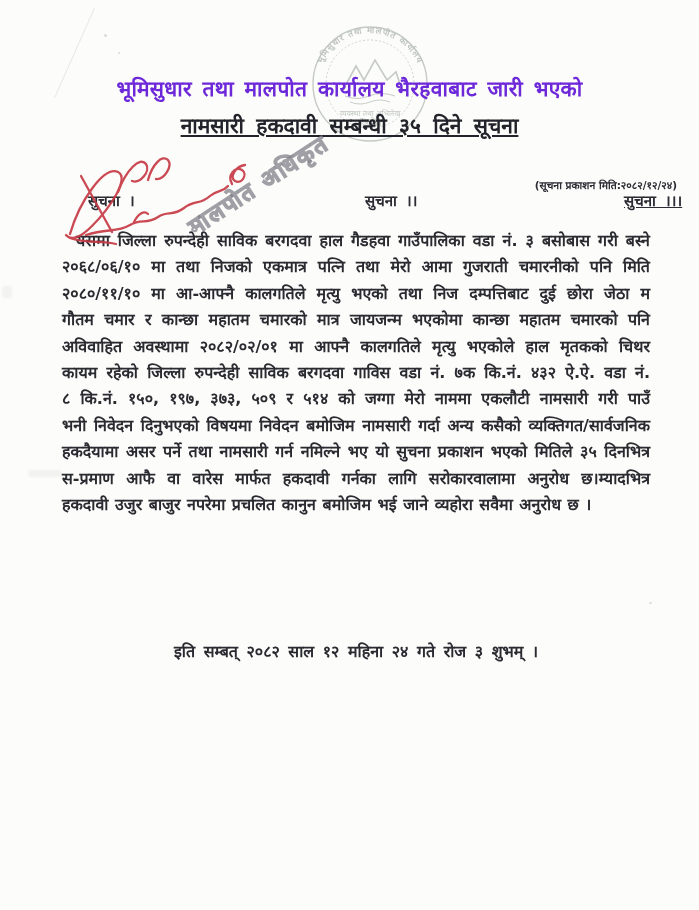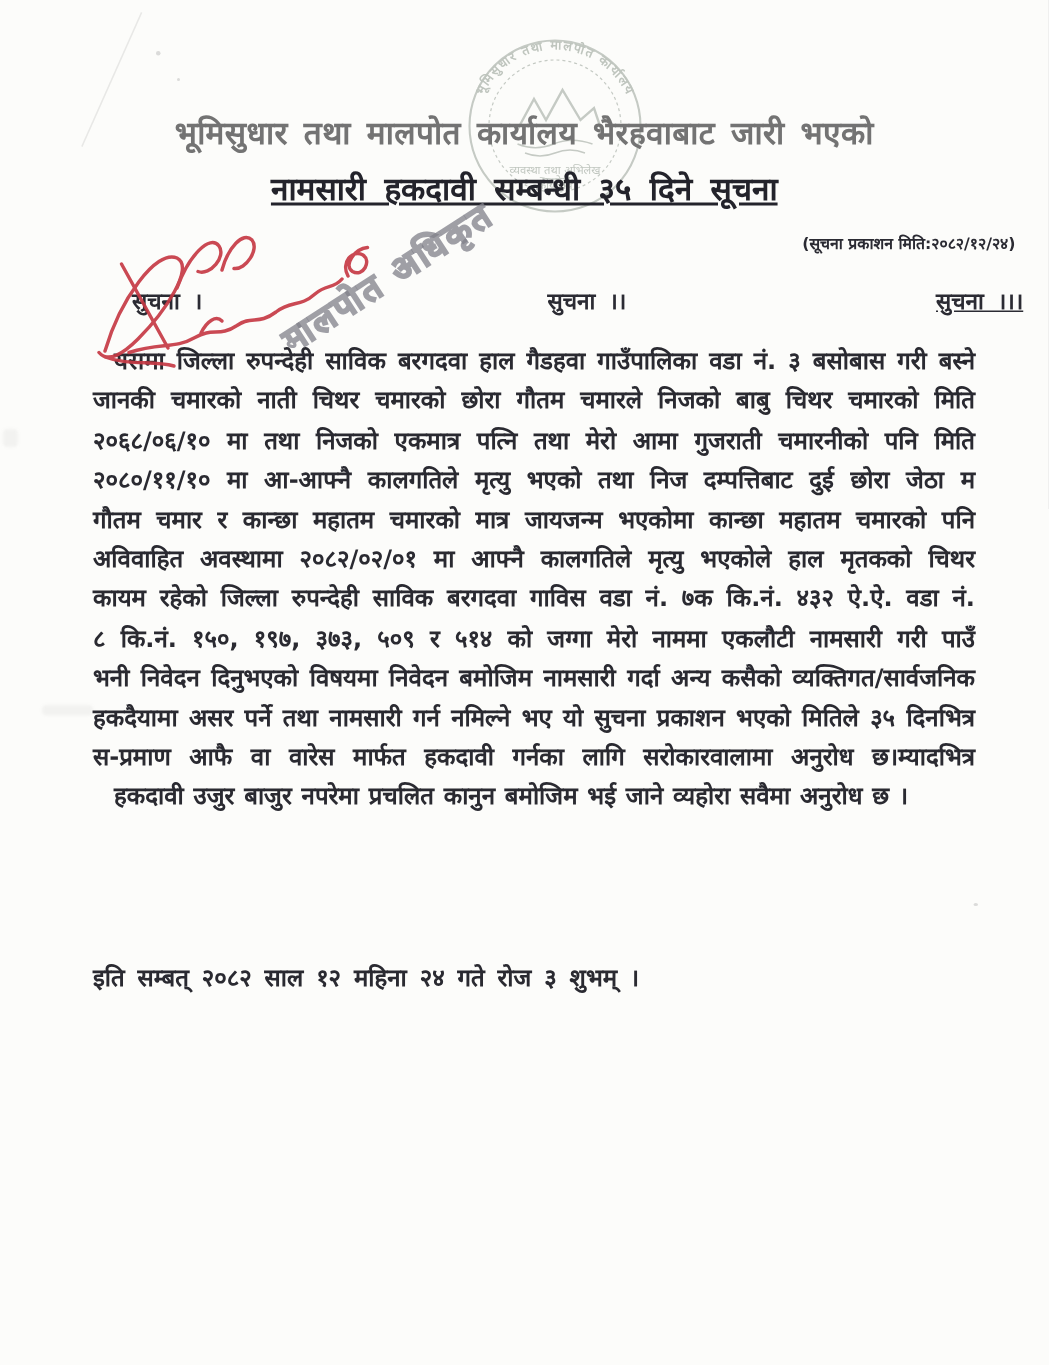--- a/index.html
+++ b/index.html
@@ -10,46 +10,46 @@
   }
   
   .crease{position:absolute;left:74px;top:4px;width:1px;height:98px;
     background:rgba(60,60,60,0.10);transform:rotate(24deg);}
   .speck{position:absolute;border-radius:50%;background:rgba(70,70,70,0.18);}
   .smudge{position:absolute;background:rgba(120,120,120,0.07);filter:blur(1px);border-radius:3px;}
   
   .seal{position:absolute;left:303px;top:20px;width:134px;height:138px;opacity:.5;z-index:1;}
   
   .header{position:absolute;left:0;top:74px;width:100%;text-align:center;z-index:2;}
-  .header .t1{font-size:21px;font-weight:700;letter-spacing:.3px;word-spacing:3px;color:#737373;}
+  .header .t1{font-size:21px;font-weight:700;letter-spacing:.3px;word-spacing:3px;color:#6d28d9;}
   .header .t2{font-size:21px;font-weight:700;margin-top:9px;word-spacing:5px;color:#23232b;text-decoration:underline;}
-  .pubdate{position:absolute;right:22px;top:155px;font-size:10.5px;font-weight:700;color:#2b2b33;z-index:2;}
+  .pubdate{position:absolute;right:22px;top:178px;font-size:10.5px;font-weight:700;color:#2b2b33;z-index:2;}
   .notice-label{position:absolute;top:190px;font-size:15px;font-weight:600;color:#2b2b33;z-index:2;word-spacing:4px;}
   .nl-1{left:88px;} .nl-2{left:365px;} .nl-3{left:624px;text-decoration:underline;}
   
   .officer-stamp{
     position:absolute;left:158px;top:168px;width:200px;text-align:center;z-index:3;
     font-size:23px;font-weight:700;letter-spacing:2px;
     color:rgba(240,240,242,0.15);
     -webkit-text-stroke:1.2px rgba(128,128,138,0.75);
     transform:rotate(-33deg);
   }
   
   .signature{position:absolute;left:50px;top:138px;width:215px;height:112px;z-index:4;}
   
   .body-text{position:absolute;left:62px;top:228px;width:588px;z-index:2;}
   .body-line{
     font-size:16px;font-weight:600;line-height:26.4px;color:#2a2a31;
     text-align:justify;text-align-last:justify;white-space:nowrap;
     word-spacing:1px;
   }
   .body-line.first{text-indent:14px;}
-  .body-line.last{text-align-last:left;white-space:normal;margin-left:14px;}
+  .body-line.last{text-align-last:left;white-space:normal;}
   .closing{
-    position:absolute;left:62px;top:640px;width:588px;text-align:left;z-index:2;
+    position:absolute;left:62px;top:640px;width:588px;text-align:center;z-index:2;
     font-size:16px;font-weight:600;color:#2a2a31;word-spacing:3px;
   }
 </style>
 </head>
 <body>
 
 <div class="page">
 
   <div class="crease"></div>
   <div class="speck" style="left:104px;top:34px;width:3px;height:3px;"></div>
@@ -102,21 +102,20 @@
       <path d="M98,42 C102,27 112,16 118,22 C123,28 114,42 106,41"></path>
       <path d="M36,97 C58,90 66,95 80,87 C92,80 96,87 108,79 C118,72 122,79 134,70 C144,62 150,67 160,58 C168,51 172,55 178,48"></path>
       <path d="M182,46 C177,37 185,28 192,32 C198,36 192,47 185,43 C179,39 186,28 195,27"></path>
       <path d="M84,84 C88,76 94,72 98,76"></path>
       <path d="M20,100 C36,106 52,102 66,106"></path>
     </g>
   </svg>
 
   <div class="body-text">
     <div class="body-line first">यसमा जिल्ला रुपन्देही साविक बरगदवा हाल गैडहवा गाउँपालिका वडा नं. ३ बसोबास गरी बस्ने</div>
-    <div class="body-line">जानकी चमारको नाती चिथर चमारको छोरा गौतम चमारले निजको बाबु चिथर चमारको मिति</div>
     <div class="body-line">२०६८/०६/१० मा तथा निजको एकमात्र पत्नि तथा मेरो आमा गुजराती चमारनीको पनि मिति</div>
     <div class="body-line">२०८०/११/१० मा आ-आफ्नै कालगतिले मृत्यु भएको तथा निज दम्पत्तिबाट दुई छोरा जेठा म</div>
     <div class="body-line">गौतम चमार र कान्छा महातम चमारको मात्र जायजन्म भएकोमा कान्छा महातम चमारको पनि</div>
     <div class="body-line">अविवाहित अवस्थामा २०८२/०२/०१ मा आफ्नै कालगतिले मृत्यु भएकोले हाल मृतकको चिथर</div>
     <div class="body-line">कायम रहेको जिल्ला रुपन्देही साविक बरगदवा गाविस वडा नं. ७क कि.नं. ४३२ ऐ.ऐ. वडा नं.</div>
     <div class="body-line">८ कि.नं. १५०, १९७, ३७३, ५०९ र ५१४ को जग्गा मेरो नाममा एकलौटी नामसारी गरी पाउँ</div>
     <div class="body-line">भनी निवेदन दिनुभएको विषयमा निवेदन बमोजिम नामसारी गर्दा अन्य कसैको व्यक्तिगत/सार्वजनिक</div>
     <div class="body-line">हकदैयामा असर पर्ने तथा नामसारी गर्न नमिल्ने भए यो सुचना प्रकाशन भएको मितिले ३५ दिनभित्र</div>
     <div class="body-line">स-प्रमाण आफै वा वारेस मार्फत हकदावी गर्नका लागि सरोकारवालामा अनुरोध छ।म्यादभित्र</div>
     <div class="body-line last">हकदावी उजुर बाजुर नपरेमा प्रचलित कानुन बमोजिम भई जाने व्यहोरा सवैमा अनुरोध छ ।</div>

